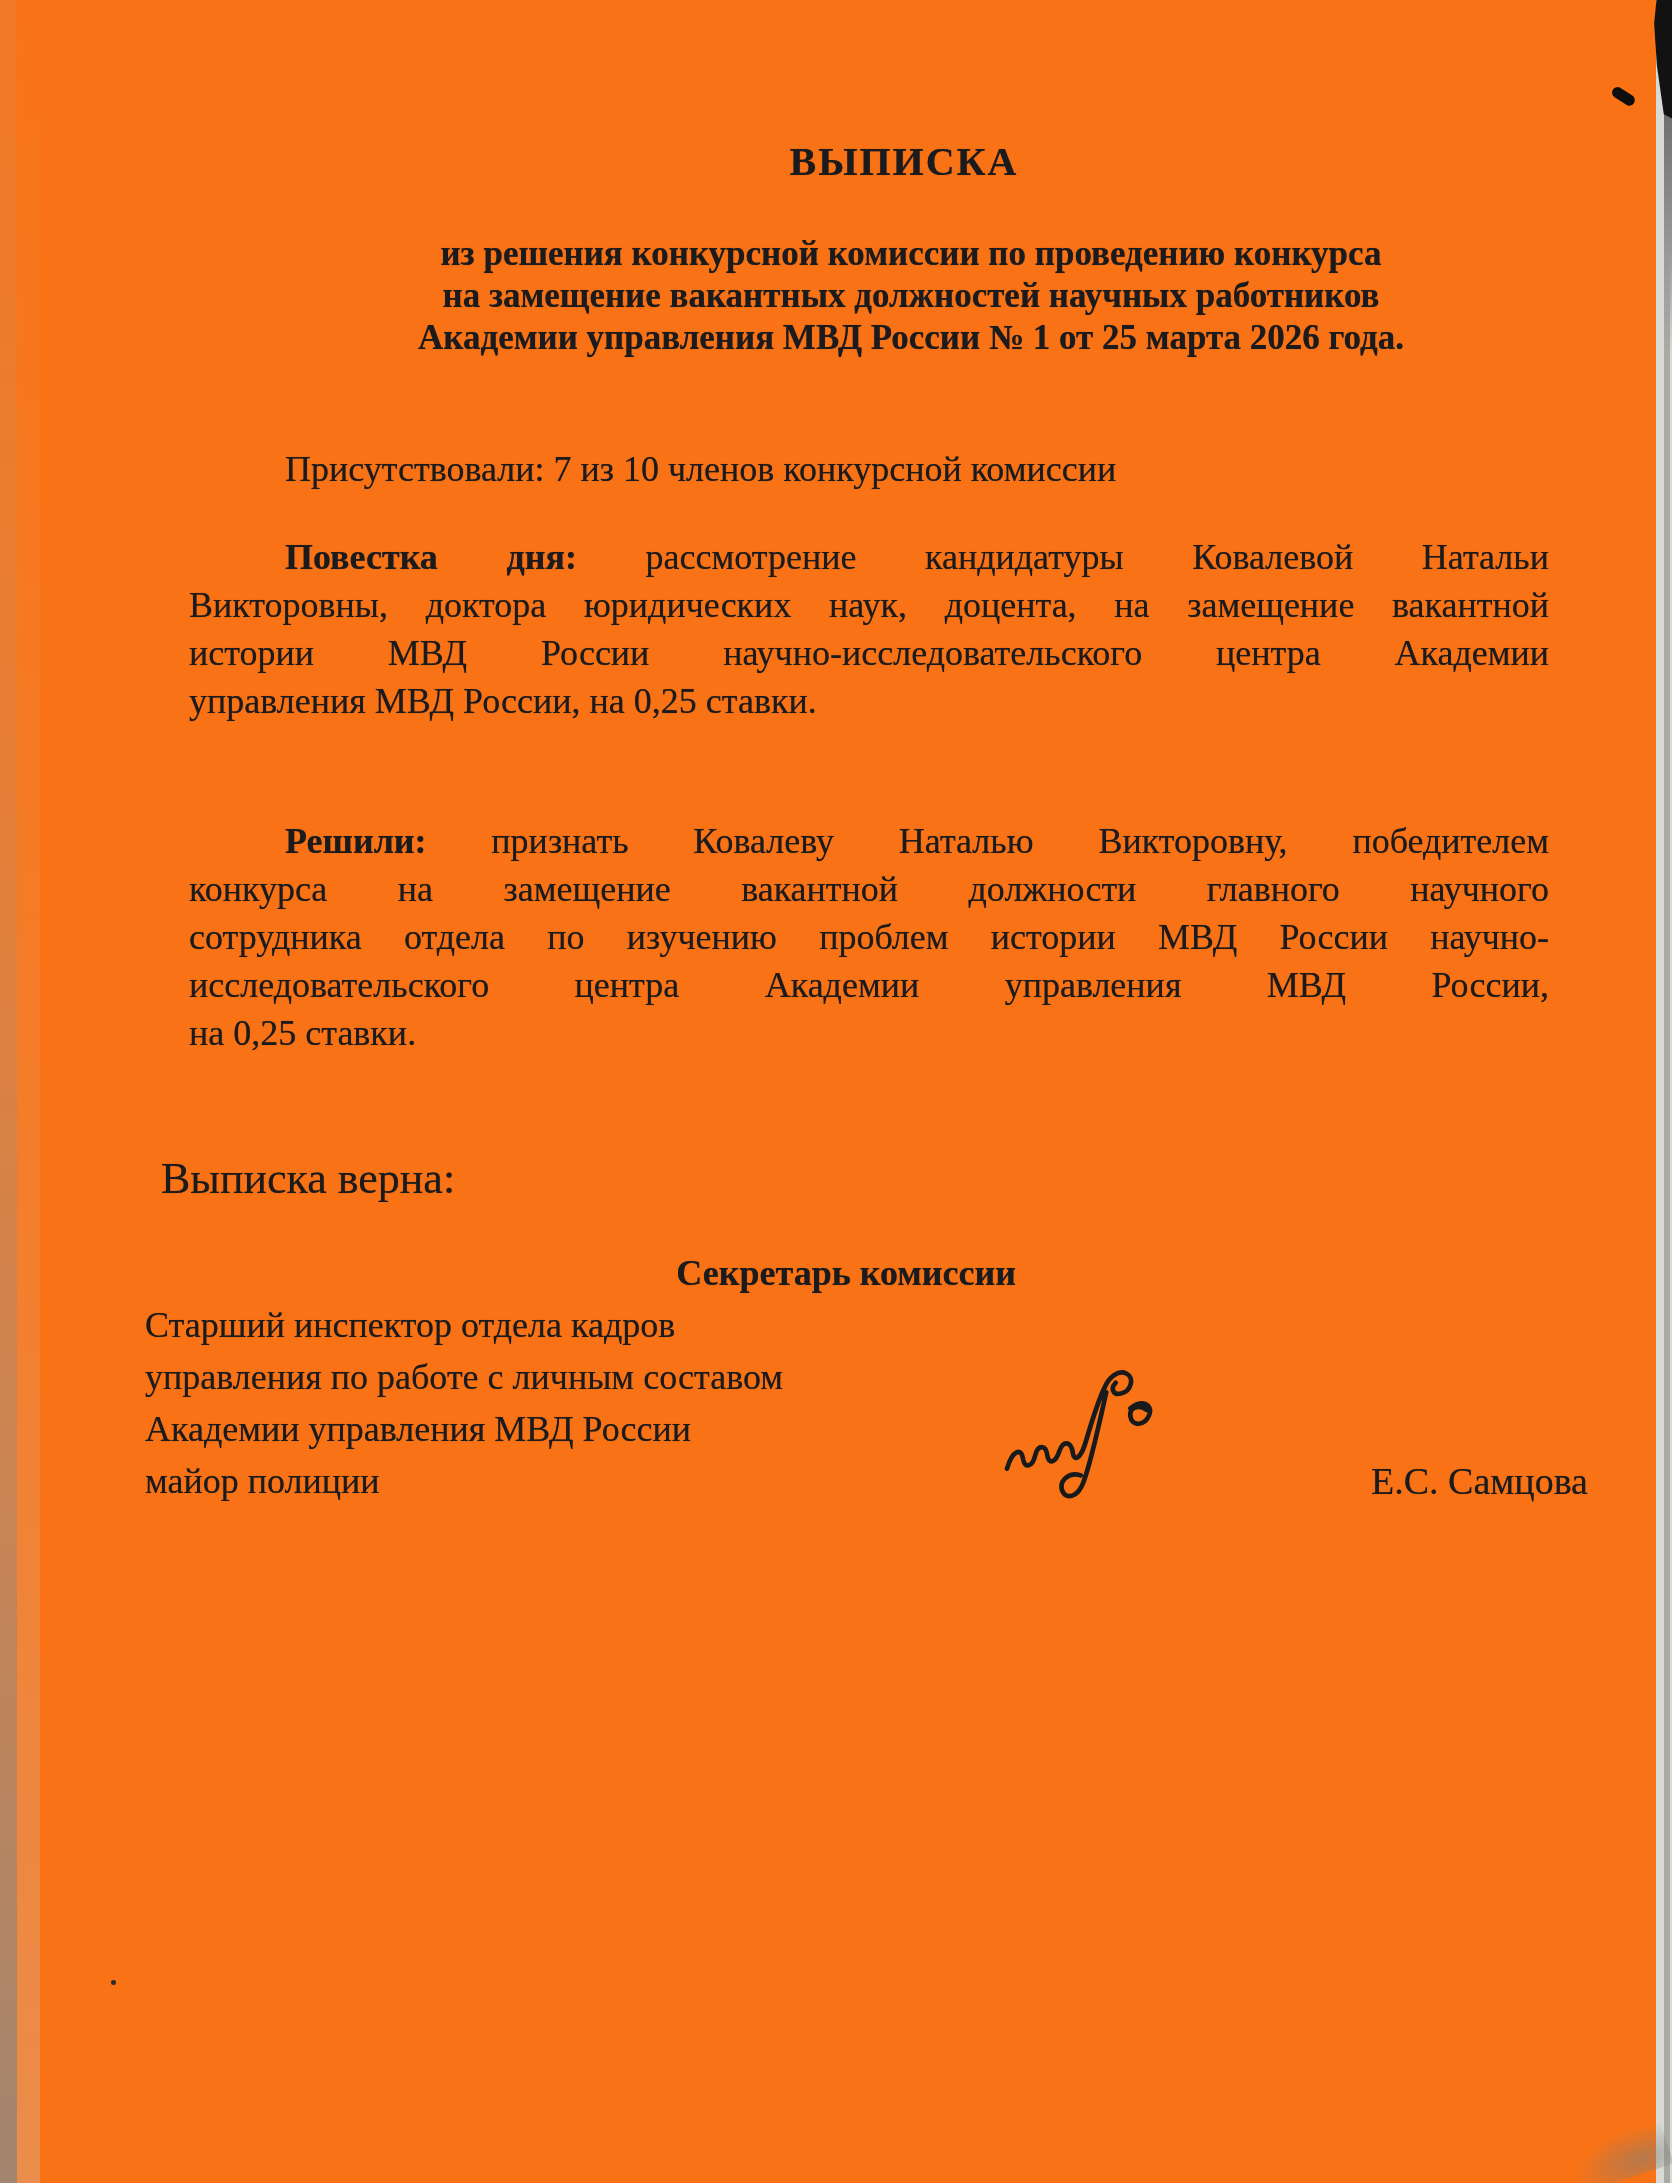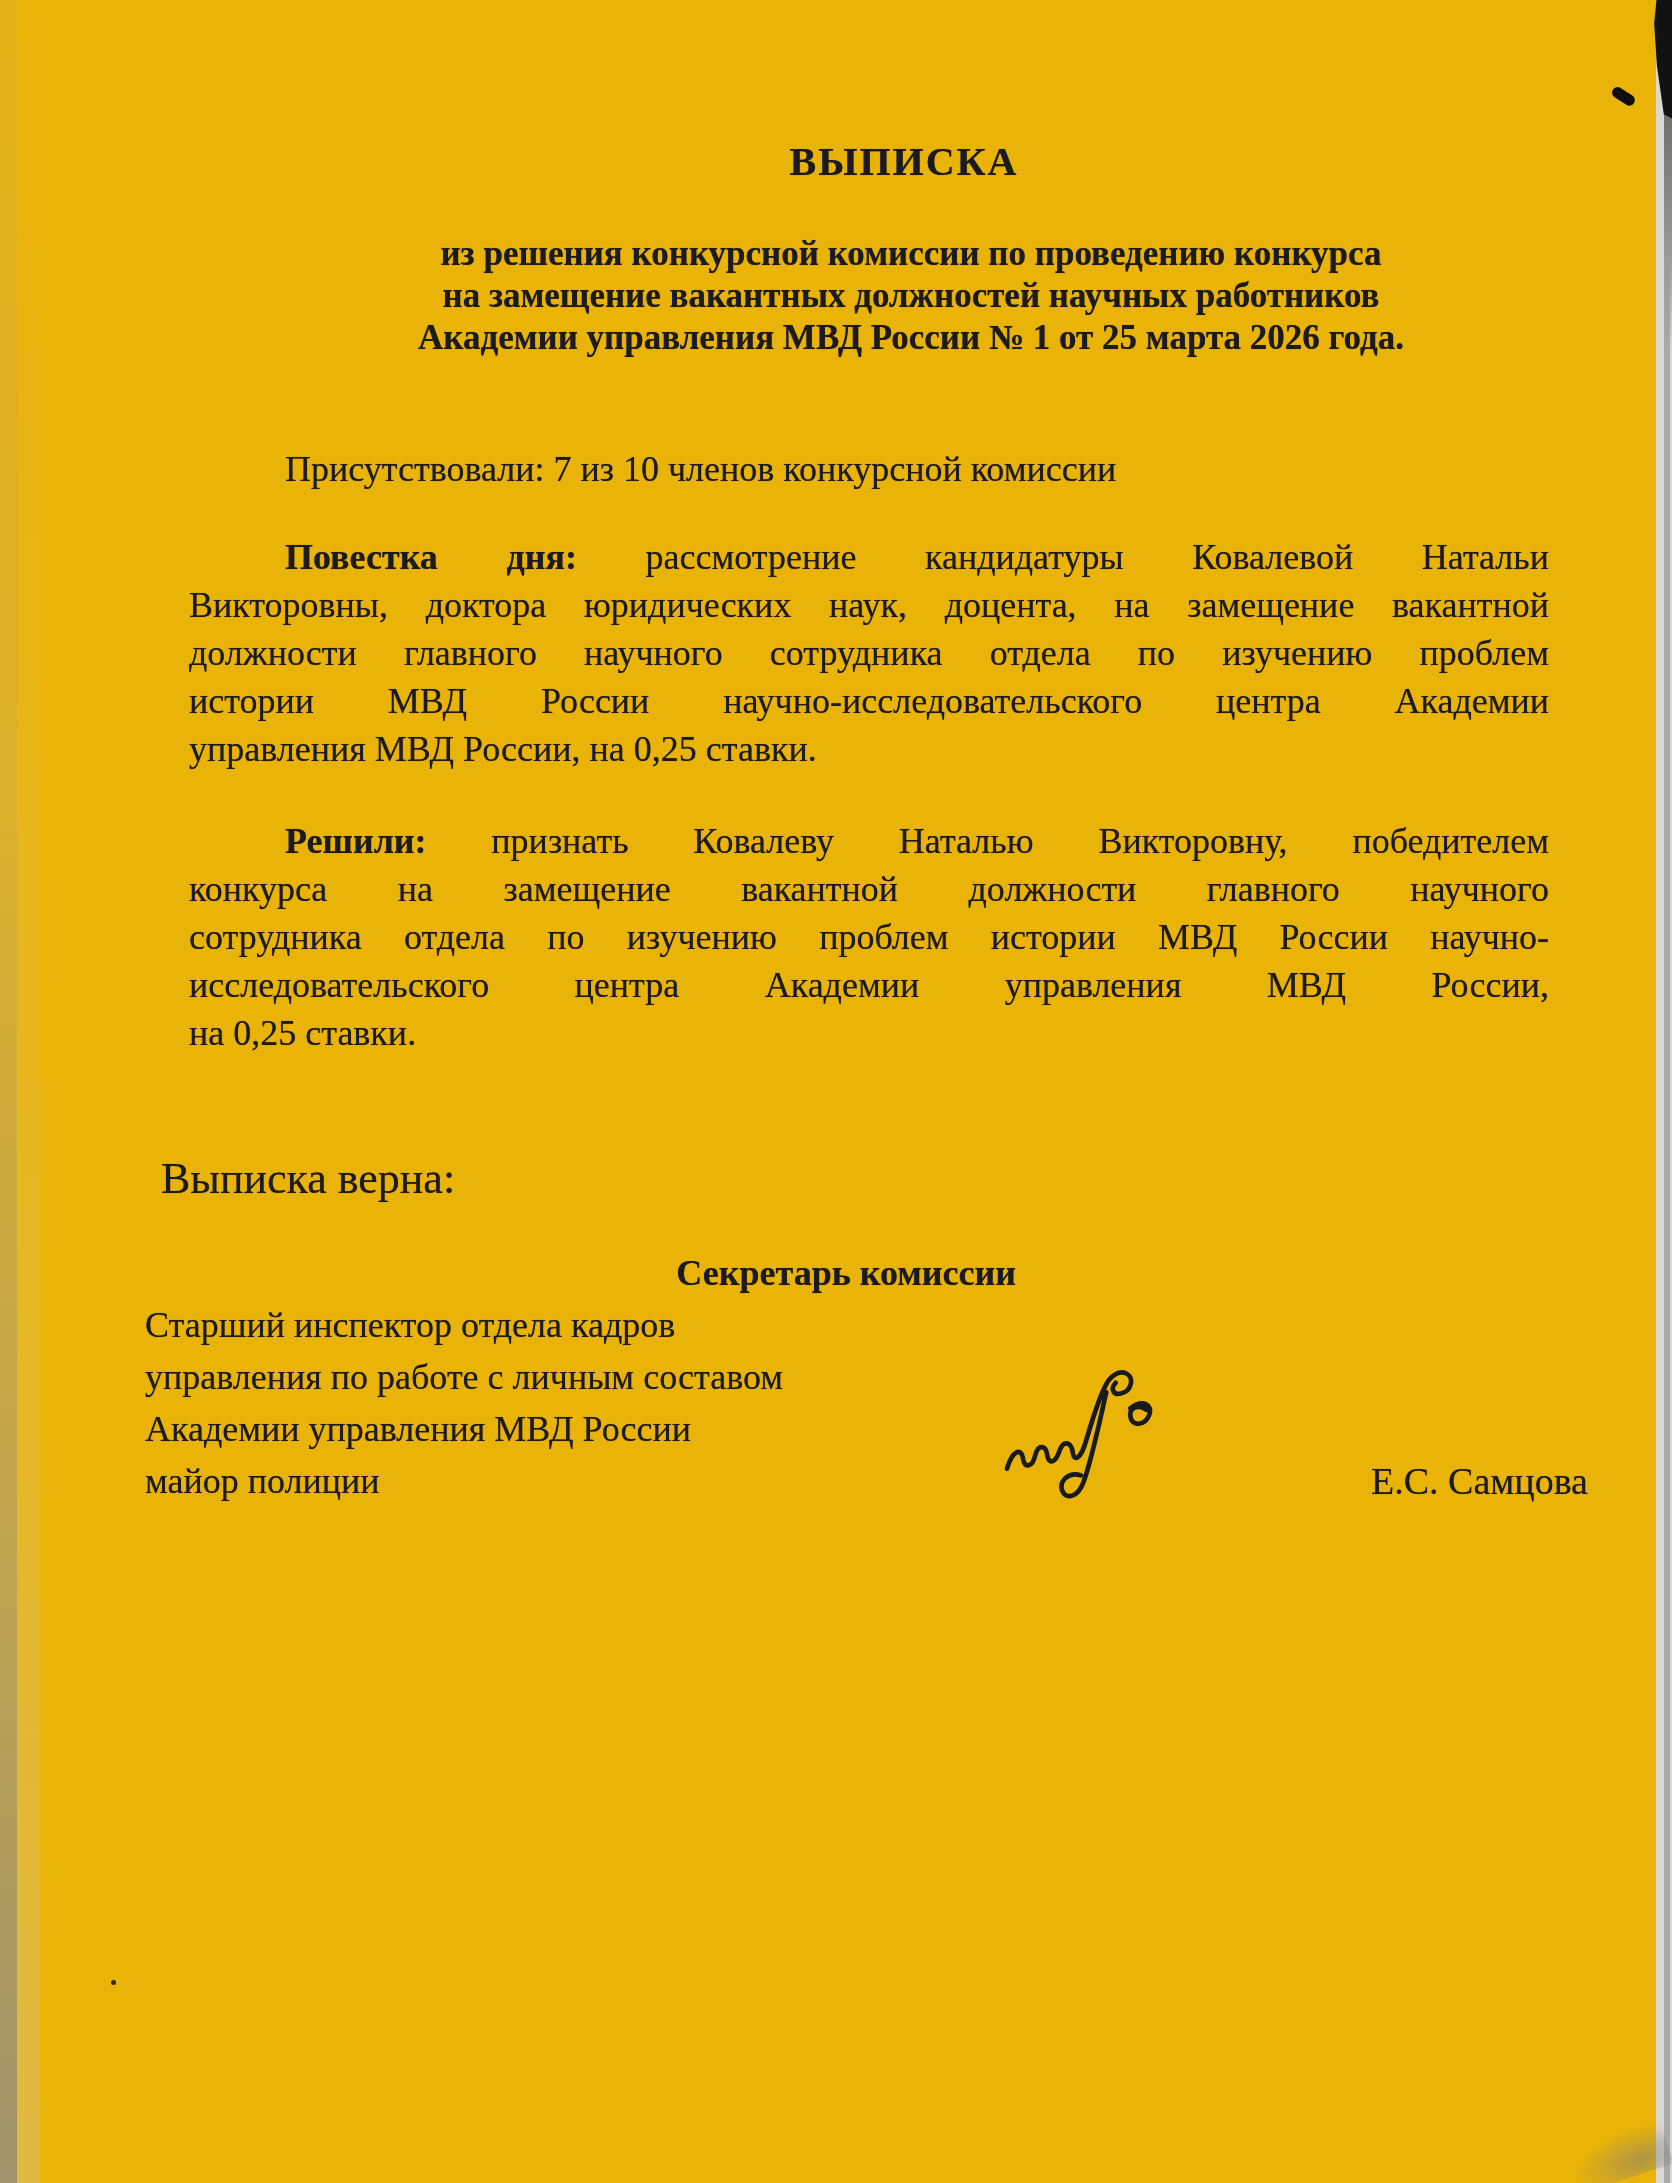--- a/index.html
+++ b/index.html
@@ -1,21 +1,21 @@
 <!DOCTYPE html>
 <html style="font-size:10.7px"><head>
 <meta charset="utf-8">
 <style>
   html, body { margin: 0; padding: 0; }
   body { background: #ffffff; }
   .page {
     position: relative;
     width: 1673px;
     height: 2183px;
-    background: #eab308;
+    background: #f97316;
     overflow: hidden;
     font-family: "Liberation Serif", "DejaVu Serif", serif;
     color: #1b1b1d;
   }
   .ink { text-shadow: 0 0 0.7px rgba(25,25,28,0.65); }
 
   
   .left-scan-edge {
     position: absolute; left: 0; top: 0; bottom: 0; width: 17.4px;
     background: linear-gradient(180deg,
@@ -125,21 +125,20 @@
     <div>из решения конкурсной комиссии по проведению конкурса</div>
     <div>на замещение вакантных должностей научных работников</div>
     <div>Академии управления МВД России № 1 от 25 марта 2026 года.</div>
   </div>
 
   <div class="attendance ink"><span class="indent"></span><span>Присутствовали: 7 из 10 членов конкурсной комиссии</span></div>
 
   <div class="para para-agenda ink">
     <div class="jline"><span class="indent"></span><span class="lead">Повестка дня:</span> <span>рассмотрение кандидатуры Ковалевой Натальи</span></div>
     <div class="jline">Викторовны, доктора юридических наук, доцента, на замещение вакантной</div>
-    <div class="jline">должности главного научного сотрудника отдела по изучению проблем</div>
     <div class="jline">истории МВД России научно-исследовательского центра Академии</div>
     <div class="lastline">управления МВД России, на 0,25 ставки.</div>
   </div>
 
   <div class="para para-decision ink">
     <div class="jline"><span class="indent"></span><span class="lead">Решили:</span> <span>признать Ковалеву Наталью Викторовну, победителем</span></div>
     <div class="jline">конкурса на замещение вакантной должности главного научного</div>
     <div class="jline">сотрудника отдела по изучению проблем истории МВД России научно-</div>
     <div class="jline">исследовательского центра Академии управления МВД России,</div>
     <div class="lastline">на 0,25 ставки.</div>

